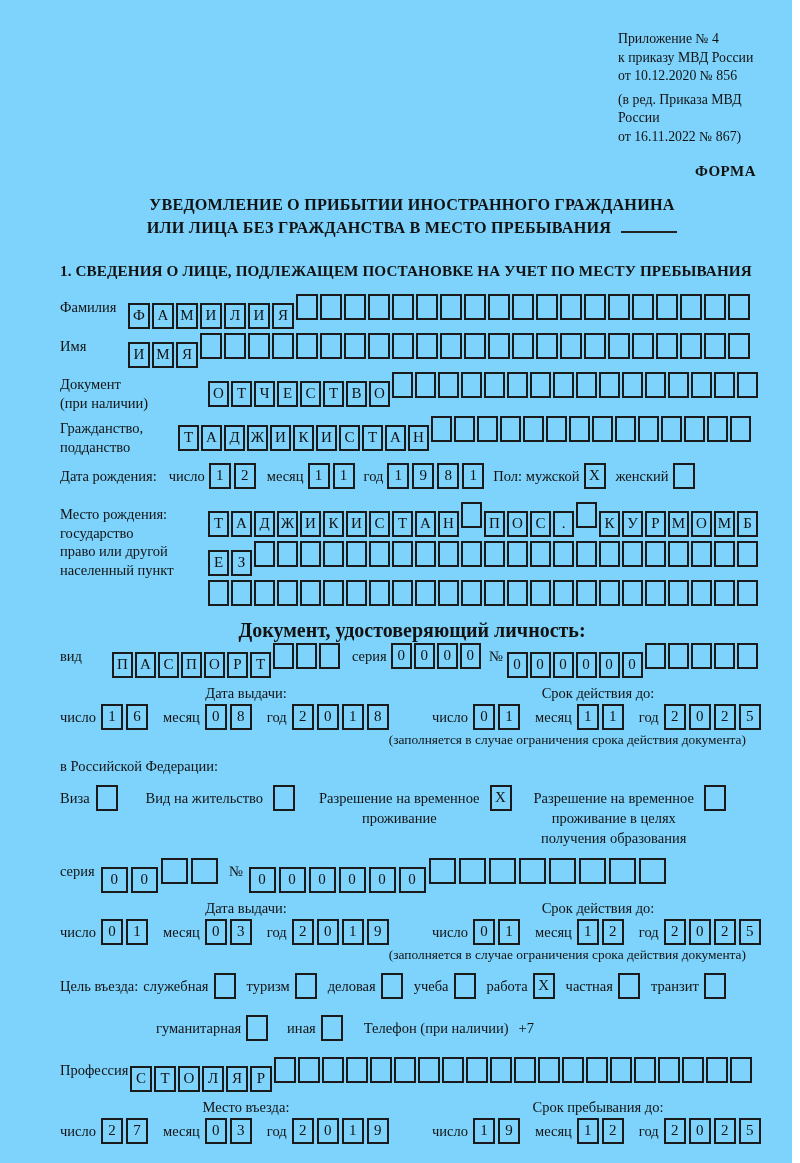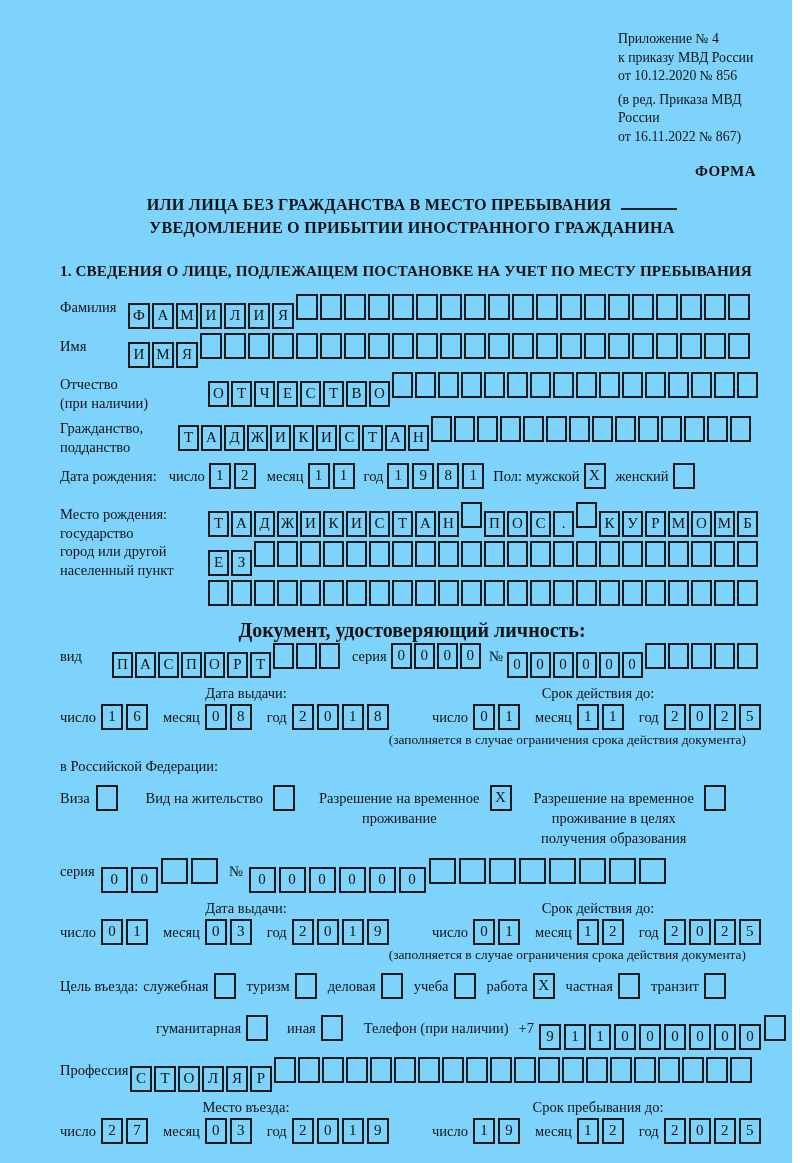--- a/index.html
+++ b/index.html
@@ -69,39 +69,39 @@
     <div>к приказу МВД России</div>
     <div>от 10.12.2020 № 856</div>
     <div class="grp2">
       <div>(в ред. Приказа МВД России</div>
       <div>от 16.11.2022 № 867)</div>
     </div>
   </div>
   <div class="forma">ФОРМА</div>
 
   <div class="title">
+    <div>УВЕДОМЛЕНИЕ О ПРИБЫТИИ ИНОСТРАННОГО ГРАЖДАНИНА</div>
     <div><span>ИЛИ ЛИЦА БЕЗ ГРАЖДАНСТВА В МЕСТО ПРЕБЫВАНИЯ</span><span class="uline"></span></div>
-    <div>УВЕДОМЛЕНИЕ О ПРИБЫТИИ ИНОСТРАННОГО ГРАЖДАНИНА</div>
   </div>
 
   <div class="sec1">1. СВЕДЕНИЯ О ЛИЦЕ, ПОДЛЕЖАЩЕМ ПОСТАНОВКЕ НА УЧЕТ ПО МЕСТУ ПРЕБЫВАНИЯ</div>
 
   <div class="row" style="margin-top:14px">
     <div class="lbl w68">Фамилия</div>
     <div class="boxes"><span class="cell">Ф</span><span class="cell">А</span><span class="cell">М</span><span class="cell">И</span><span class="cell">Л</span><span class="cell">И</span><span class="cell">Я</span><span class="cell"></span><span class="cell"></span><span class="cell"></span><span class="cell"></span><span class="cell"></span><span class="cell"></span><span class="cell"></span><span class="cell"></span><span class="cell"></span><span class="cell"></span><span class="cell"></span><span class="cell"></span><span class="cell"></span><span class="cell"></span><span class="cell"></span><span class="cell"></span><span class="cell"></span><span class="cell"></span><span class="cell"></span></div>
   </div>
 
   <div class="row">
     <div class="lbl w68">Имя</div>
     <div class="boxes"><span class="cell">И</span><span class="cell">М</span><span class="cell">Я</span><span class="cell"></span><span class="cell"></span><span class="cell"></span><span class="cell"></span><span class="cell"></span><span class="cell"></span><span class="cell"></span><span class="cell"></span><span class="cell"></span><span class="cell"></span><span class="cell"></span><span class="cell"></span><span class="cell"></span><span class="cell"></span><span class="cell"></span><span class="cell"></span><span class="cell"></span><span class="cell"></span><span class="cell"></span><span class="cell"></span><span class="cell"></span><span class="cell"></span><span class="cell"></span></div>
   </div>
 
   <div class="row">
     <div class="lblstack w148">
-      <div>Отчество</div>
+      <div>Документ</div>
       <div>(при наличии)</div>
     </div>
     <div class="boxes sz21"><span class="cell">О</span><span class="cell">Т</span><span class="cell">Ч</span><span class="cell">Е</span><span class="cell">С</span><span class="cell">Т</span><span class="cell">В</span><span class="cell">О</span><span class="cell"></span><span class="cell"></span><span class="cell"></span><span class="cell"></span><span class="cell"></span><span class="cell"></span><span class="cell"></span><span class="cell"></span><span class="cell"></span><span class="cell"></span><span class="cell"></span><span class="cell"></span><span class="cell"></span><span class="cell"></span><span class="cell"></span><span class="cell"></span></div>
   </div>
 
   <div class="row">
     <div class="lblstack w118">
       <div>Гражданство,</div>
       <div>подданство</div>
     </div>
@@ -119,21 +119,21 @@
     <span class="t mr4 ml6">Пол: мужской</span>
     <div class="boxes"><span class="cell">X</span></div>
     <span class="t mr4 ml8">женский</span>
     <div class="boxes"><span class="cell"></span></div>
   </div>
 
   <div class="row">
     <div class="lblstack w148">
       <div>Место рождения:</div>
       <div>государство</div>
-      <div>город или другой</div>
+      <div>право или другой</div>
       <div>населенный пункт</div>
     </div>
     <div class="stack">
       <div class="boxes sz21"><span class="cell">Т</span><span class="cell">А</span><span class="cell">Д</span><span class="cell">Ж</span><span class="cell">И</span><span class="cell">К</span><span class="cell">И</span><span class="cell">С</span><span class="cell">Т</span><span class="cell">А</span><span class="cell">Н</span><span class="cell"></span><span class="cell">П</span><span class="cell">О</span><span class="cell">С</span><span class="cell">.</span><span class="cell"></span><span class="cell">К</span><span class="cell">У</span><span class="cell">Р</span><span class="cell">М</span><span class="cell">О</span><span class="cell">М</span><span class="cell">Б</span></div>
       <div class="boxes sz21"><span class="cell">Е</span><span class="cell">З</span><span class="cell"></span><span class="cell"></span><span class="cell"></span><span class="cell"></span><span class="cell"></span><span class="cell"></span><span class="cell"></span><span class="cell"></span><span class="cell"></span><span class="cell"></span><span class="cell"></span><span class="cell"></span><span class="cell"></span><span class="cell"></span><span class="cell"></span><span class="cell"></span><span class="cell"></span><span class="cell"></span><span class="cell"></span><span class="cell"></span><span class="cell"></span><span class="cell"></span></div>
       <div class="boxes sz21"><span class="cell"></span><span class="cell"></span><span class="cell"></span><span class="cell"></span><span class="cell"></span><span class="cell"></span><span class="cell"></span><span class="cell"></span><span class="cell"></span><span class="cell"></span><span class="cell"></span><span class="cell"></span><span class="cell"></span><span class="cell"></span><span class="cell"></span><span class="cell"></span><span class="cell"></span><span class="cell"></span><span class="cell"></span><span class="cell"></span><span class="cell"></span><span class="cell"></span><span class="cell"></span><span class="cell"></span></div>
     </div>
   </div>
 
   <div class="dochead">Документ, удостоверяющий личность:</div>
@@ -252,21 +252,20 @@
     <span class="t mr4">транзит</span>
     <div class="boxes"><span class="cell"></span></div>
   </div>
   <div class="purp" style="margin-left:96px;margin-top:7px">
     <span class="t mr6">гуманитарная</span>
     <div class="boxes"><span class="cell"></span></div>
     <span class="t mr6 ml8">иная</span>
     <div class="boxes"><span class="cell"></span></div>
     <span class="t ml10" style="margin-right:10px">Телефон (при наличии)</span>
     <span class="t mr6">+7</span>
-    <div class="boxes szd"><span class="cell">9</span><span class="cell">1</span><span class="cell">1</span><span class="cell">0</span><span class="cell">0</span><span class="cell">0</span><span class="cell">0</span><span class="cell">0</span><span class="cell">0</span><span class="cell"></span></div>
   </div>
 
   <div class="row" style="margin-top:7px">
     <div class="lbl w70">Профессия</div>
     <div class="boxes"><span class="cell">С</span><span class="cell">Т</span><span class="cell">О</span><span class="cell">Л</span><span class="cell">Я</span><span class="cell">Р</span><span class="cell"></span><span class="cell"></span><span class="cell"></span><span class="cell"></span><span class="cell"></span><span class="cell"></span><span class="cell"></span><span class="cell"></span><span class="cell"></span><span class="cell"></span><span class="cell"></span><span class="cell"></span><span class="cell"></span><span class="cell"></span><span class="cell"></span><span class="cell"></span><span class="cell"></span><span class="cell"></span><span class="cell"></span><span class="cell"></span></div>
   </div>
 
   <div class="drow">
     <div class="dcol-l">
       <div class="dtitle">Место въезда:</div>

